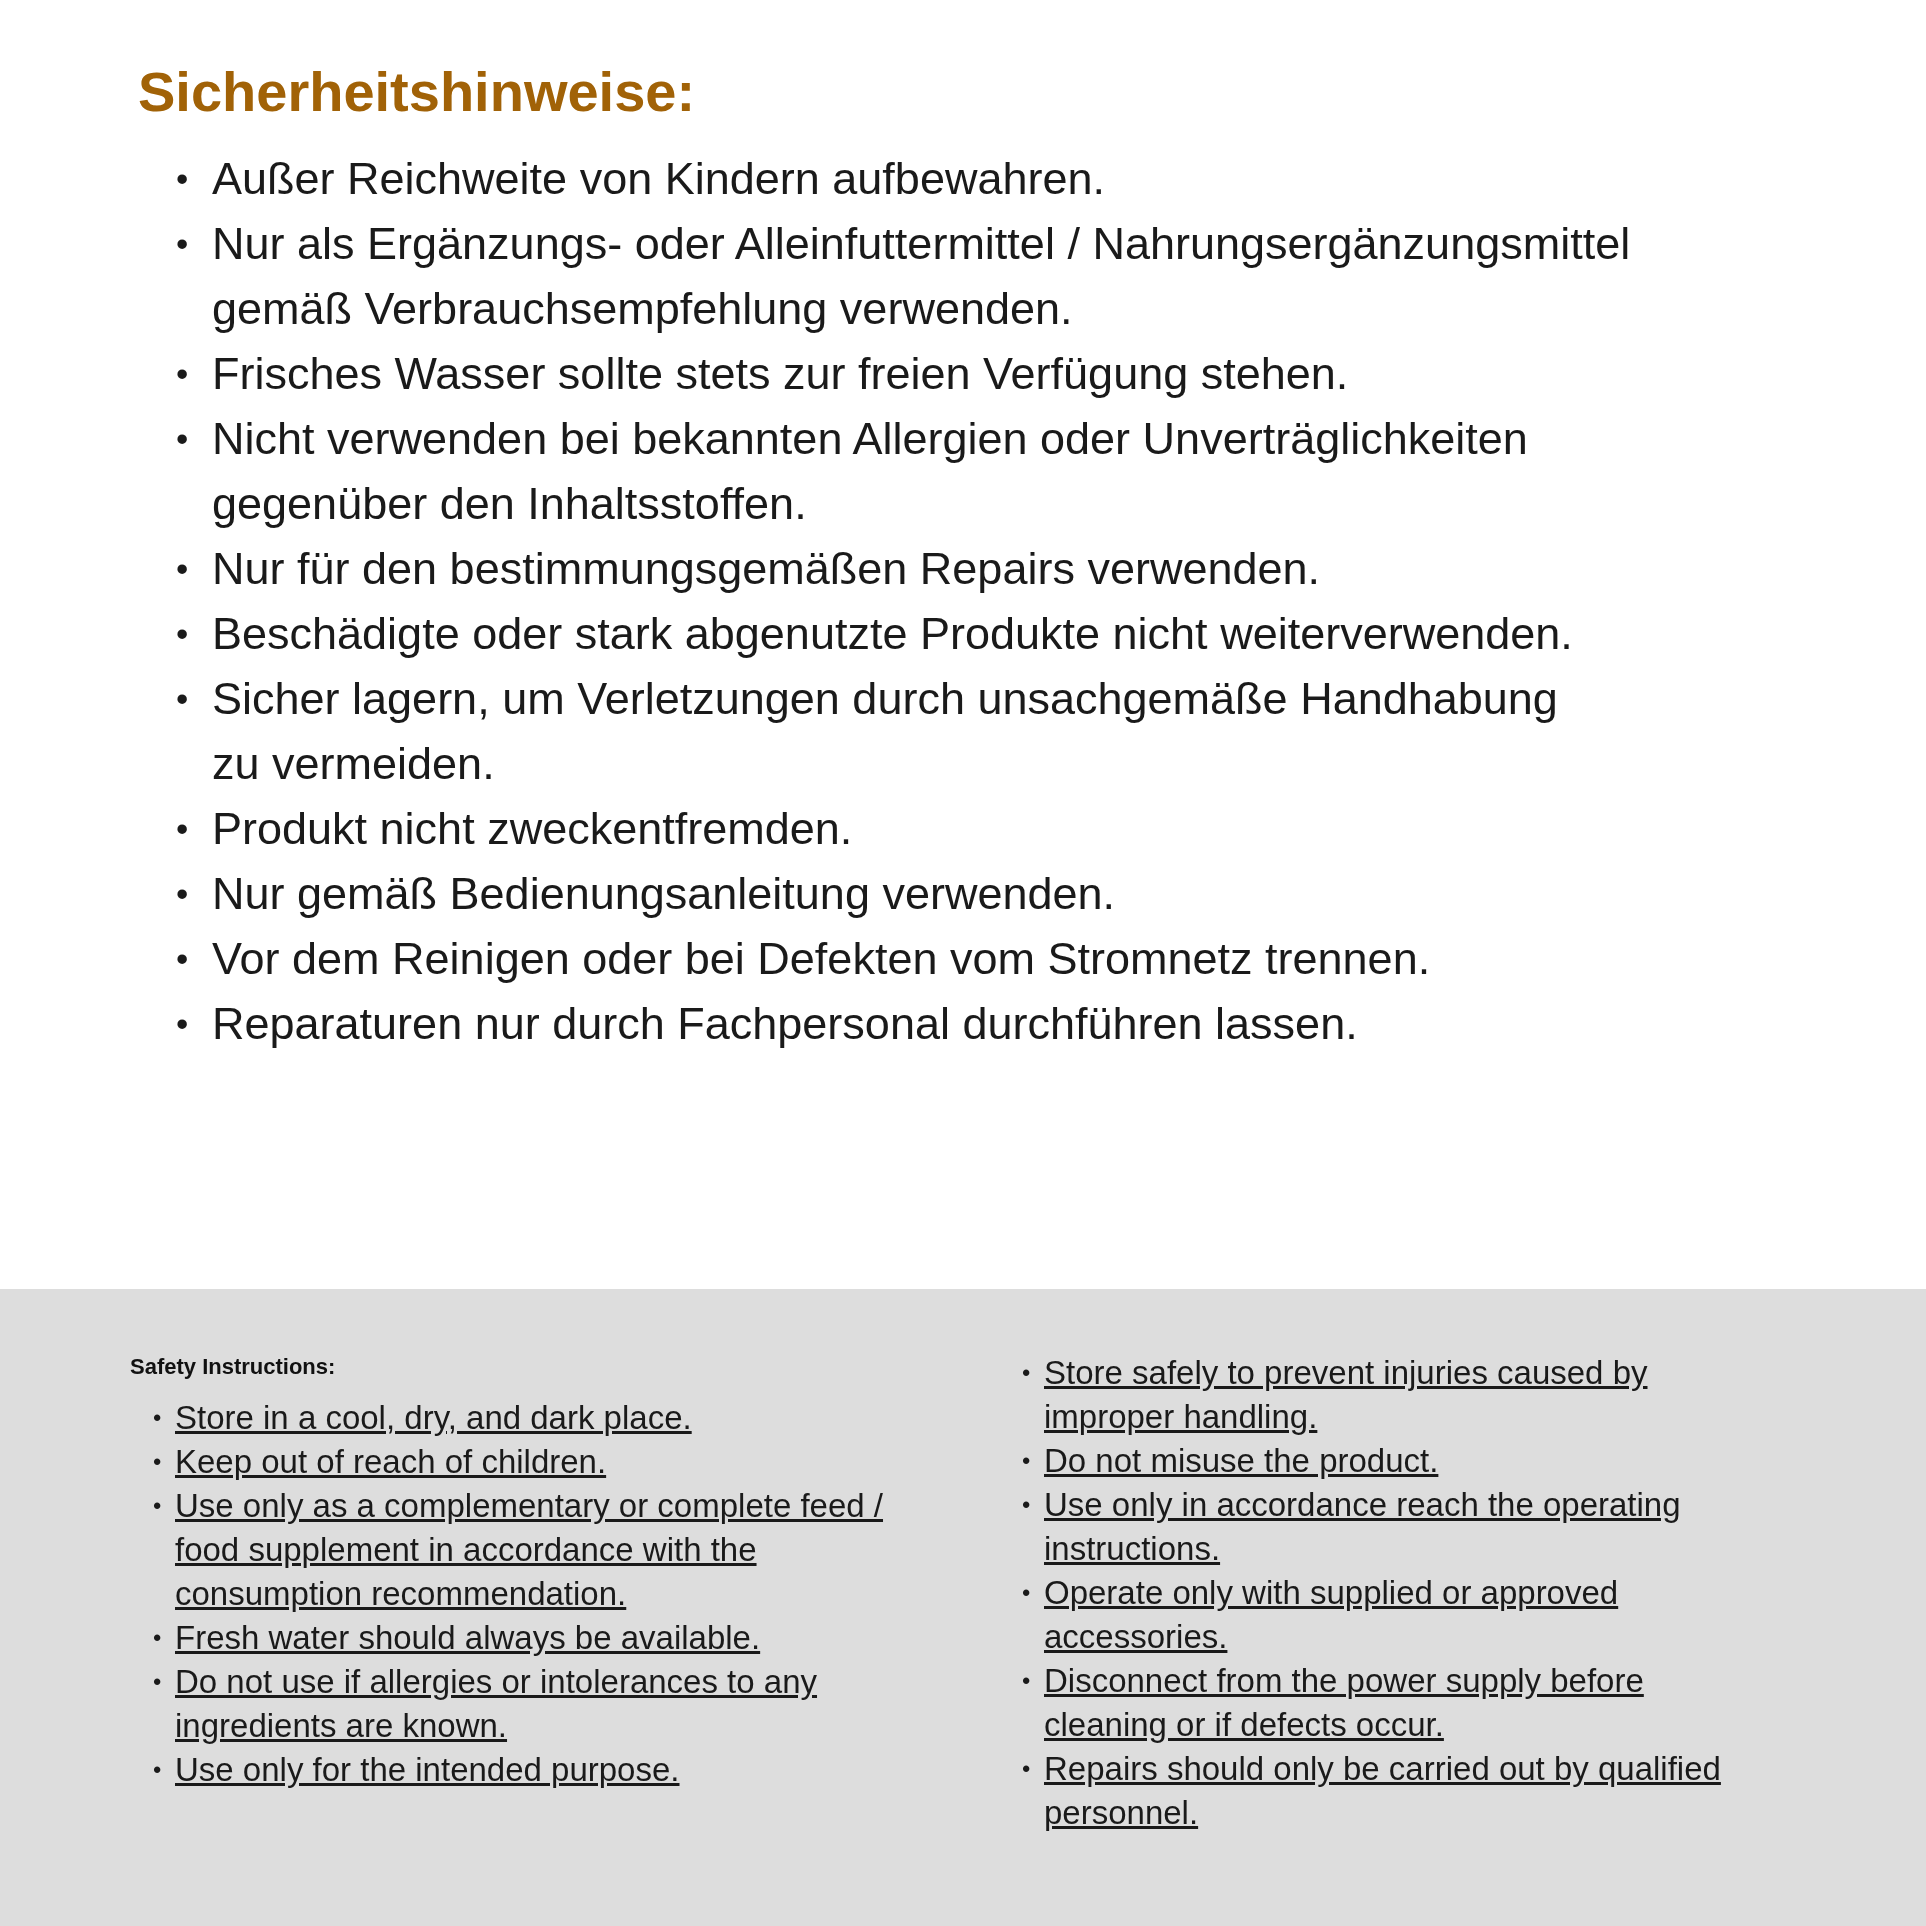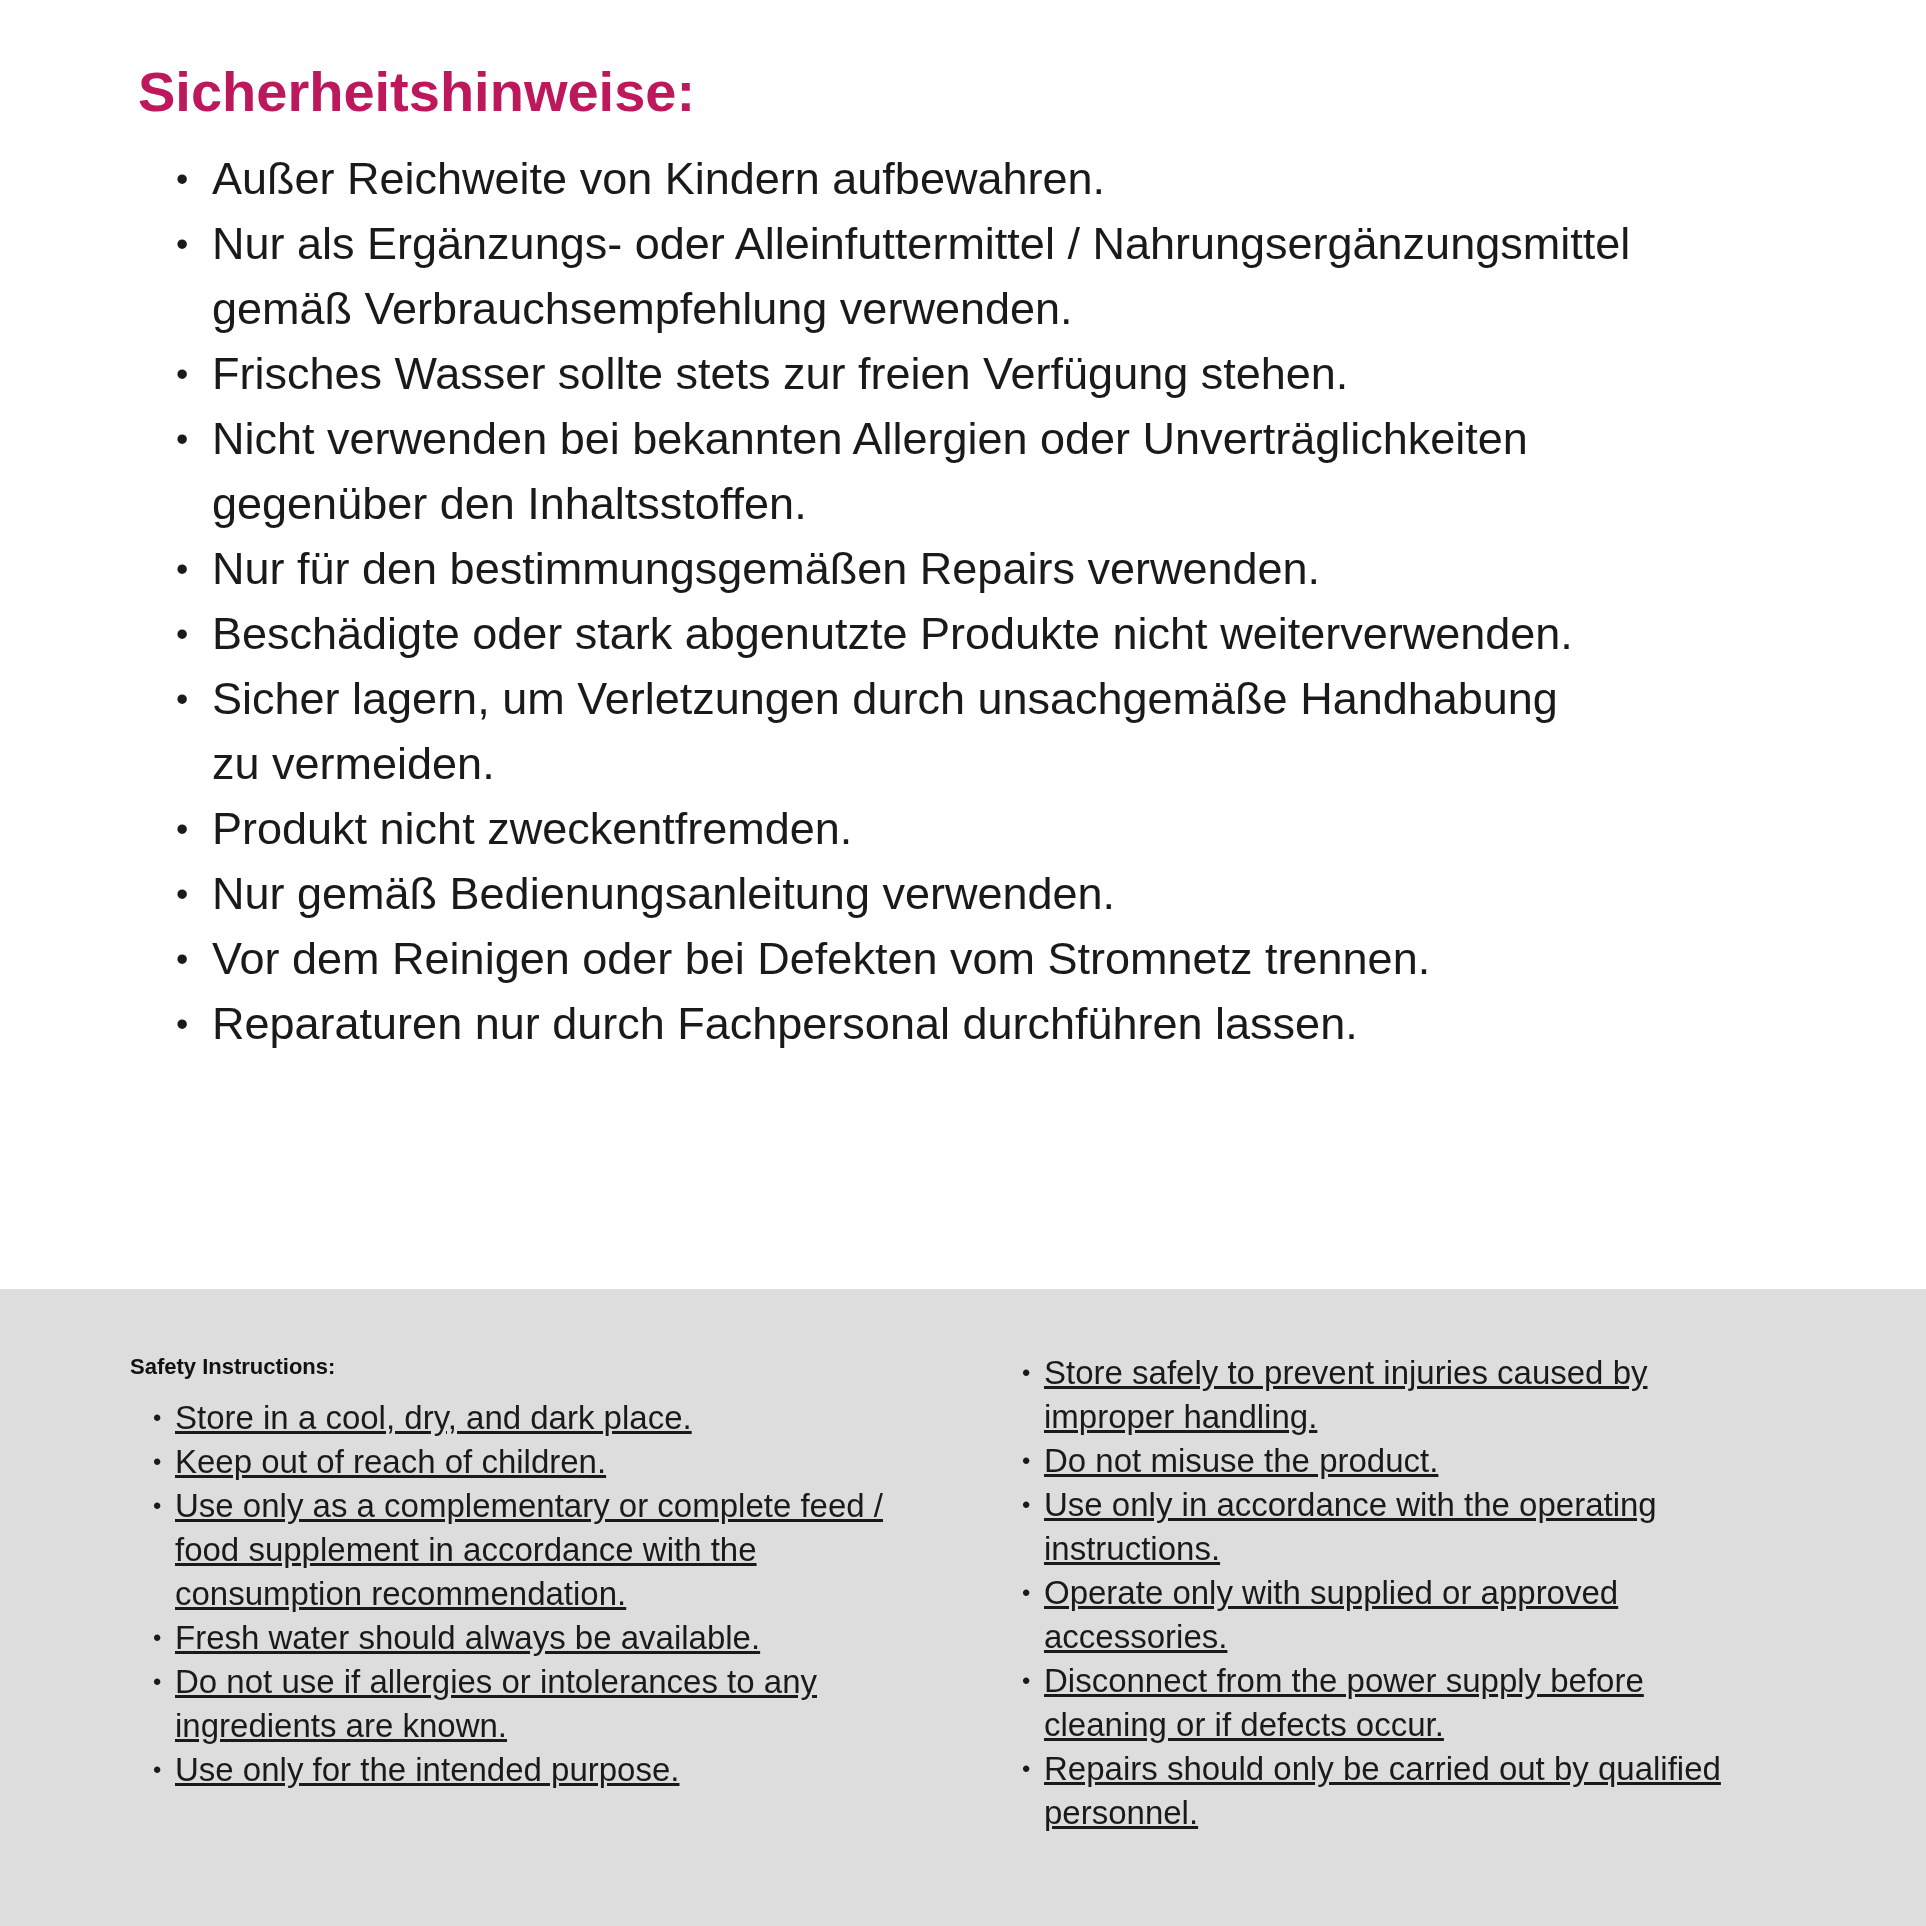--- a/index.html
+++ b/index.html
@@ -25,21 +25,21 @@
     left: 0; top: 0;
     width: 1926px; height: 1289px;
     background: #ffffff;
   }
   .de-title {
     position: absolute;
     left: 138px; top: 59px;
     margin: 0;
     font-size: 56px;
     font-weight: 700;
-    color: #be185d;
+    color: #a16207;
     letter-spacing: 0;
   }
   .de-list {
     position: absolute;
     left: 176px; top: 146px;
     width: 1695px;
     margin: 0; padding: 0;
     list-style: none;
     font-size: 45px;
     line-height: 65px;
@@ -166,21 +166,21 @@
   </div>
 
   <div class="en-col-right">
     <ul class="en-list">
 
         <li>Store safely to prevent injuries caused by
 improper handling.</li>
 
         <li>Do not misuse the product.</li>
 
-        <li>Use only in accordance with the operating
+        <li>Use only in accordance reach the operating
 instructions.</li>
 
         <li>Operate only with supplied or approved
 accessories.</li>
 
         <li>Disconnect from the power supply before
 cleaning or if defects occur.</li>
 
         <li>Repairs should only be carried out by qualified
 personnel.</li>

